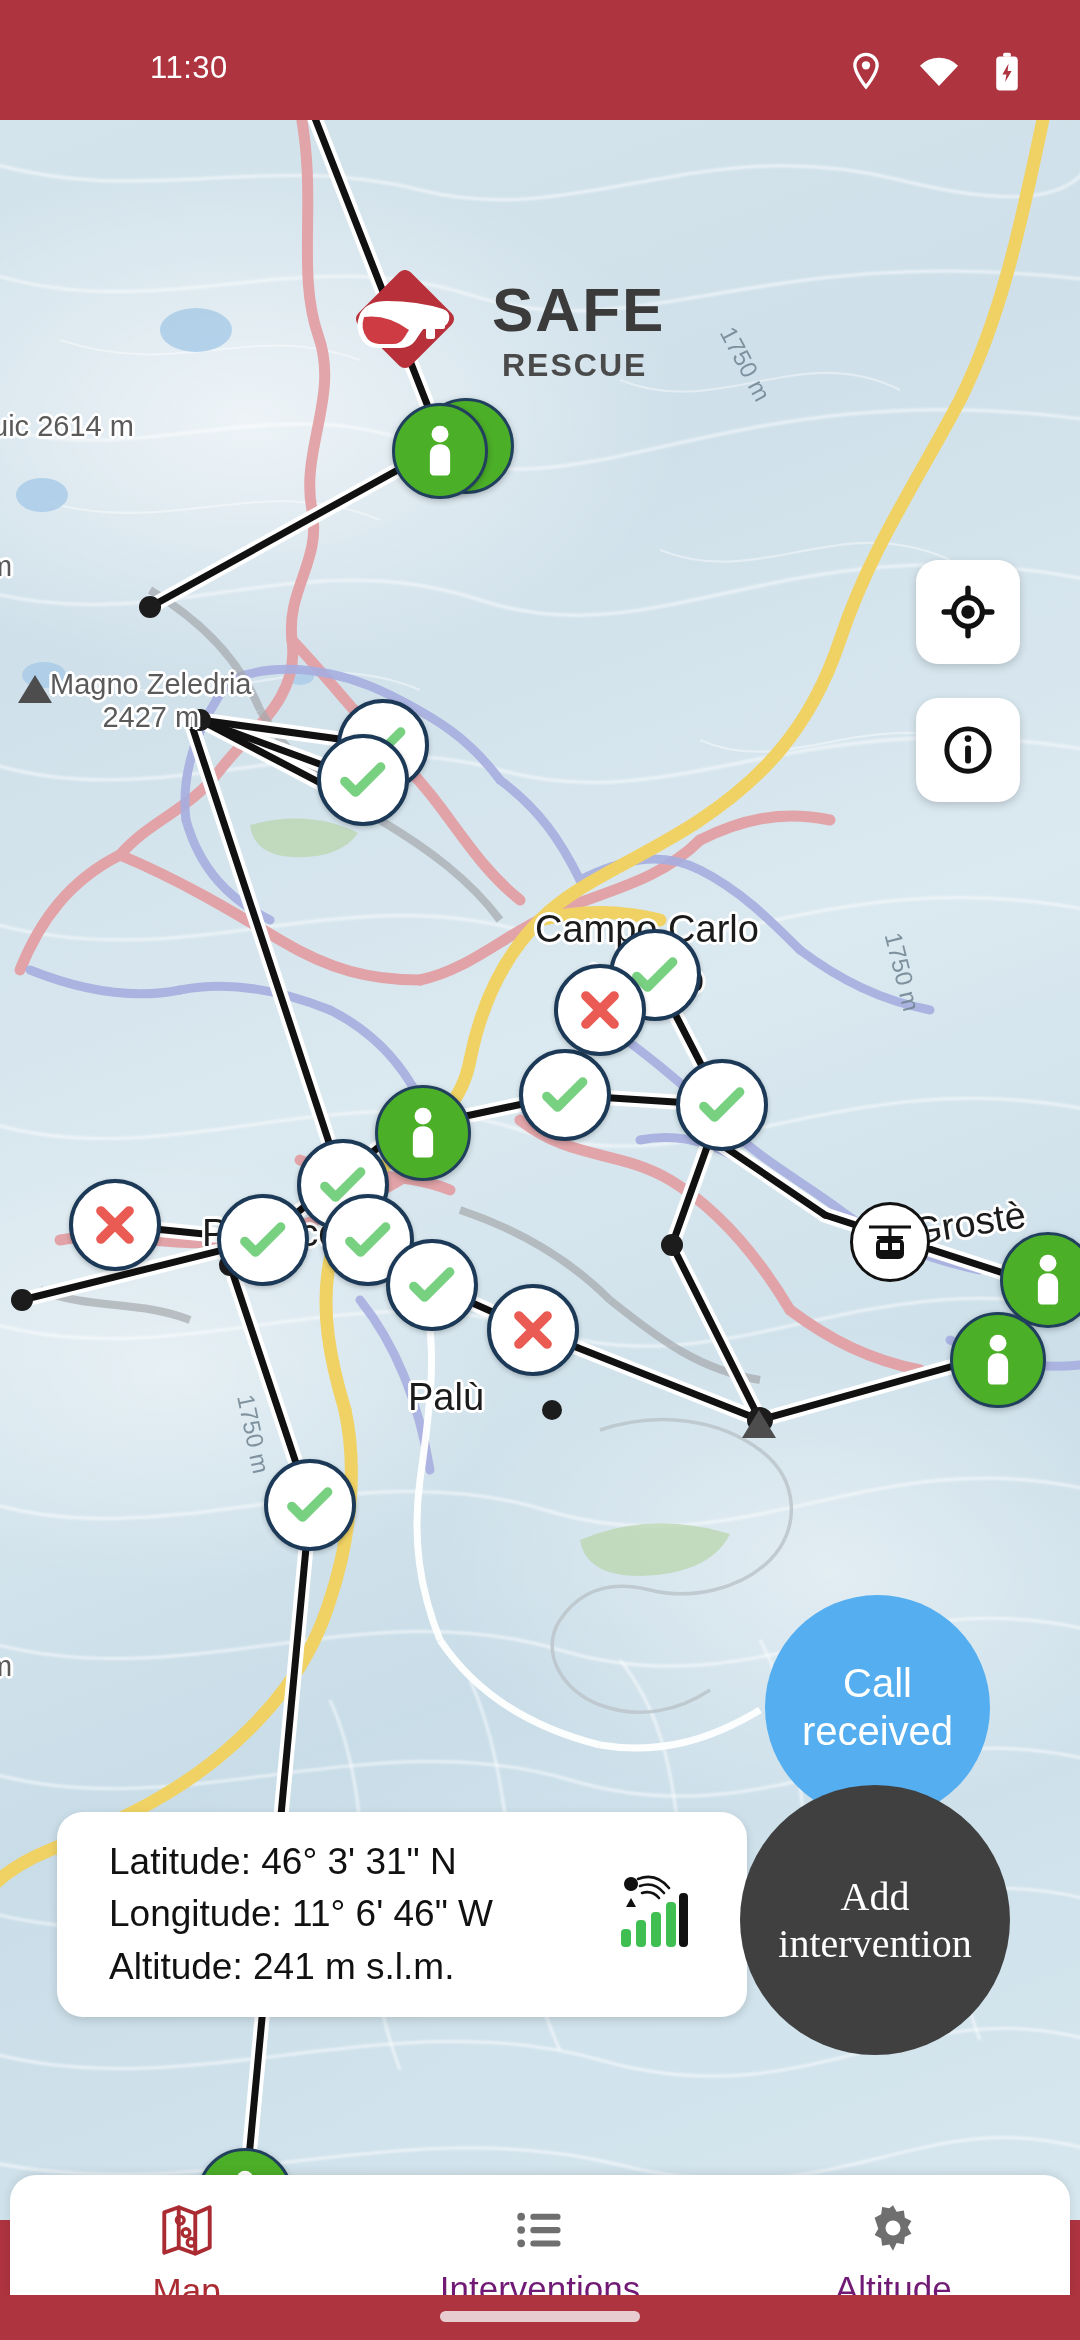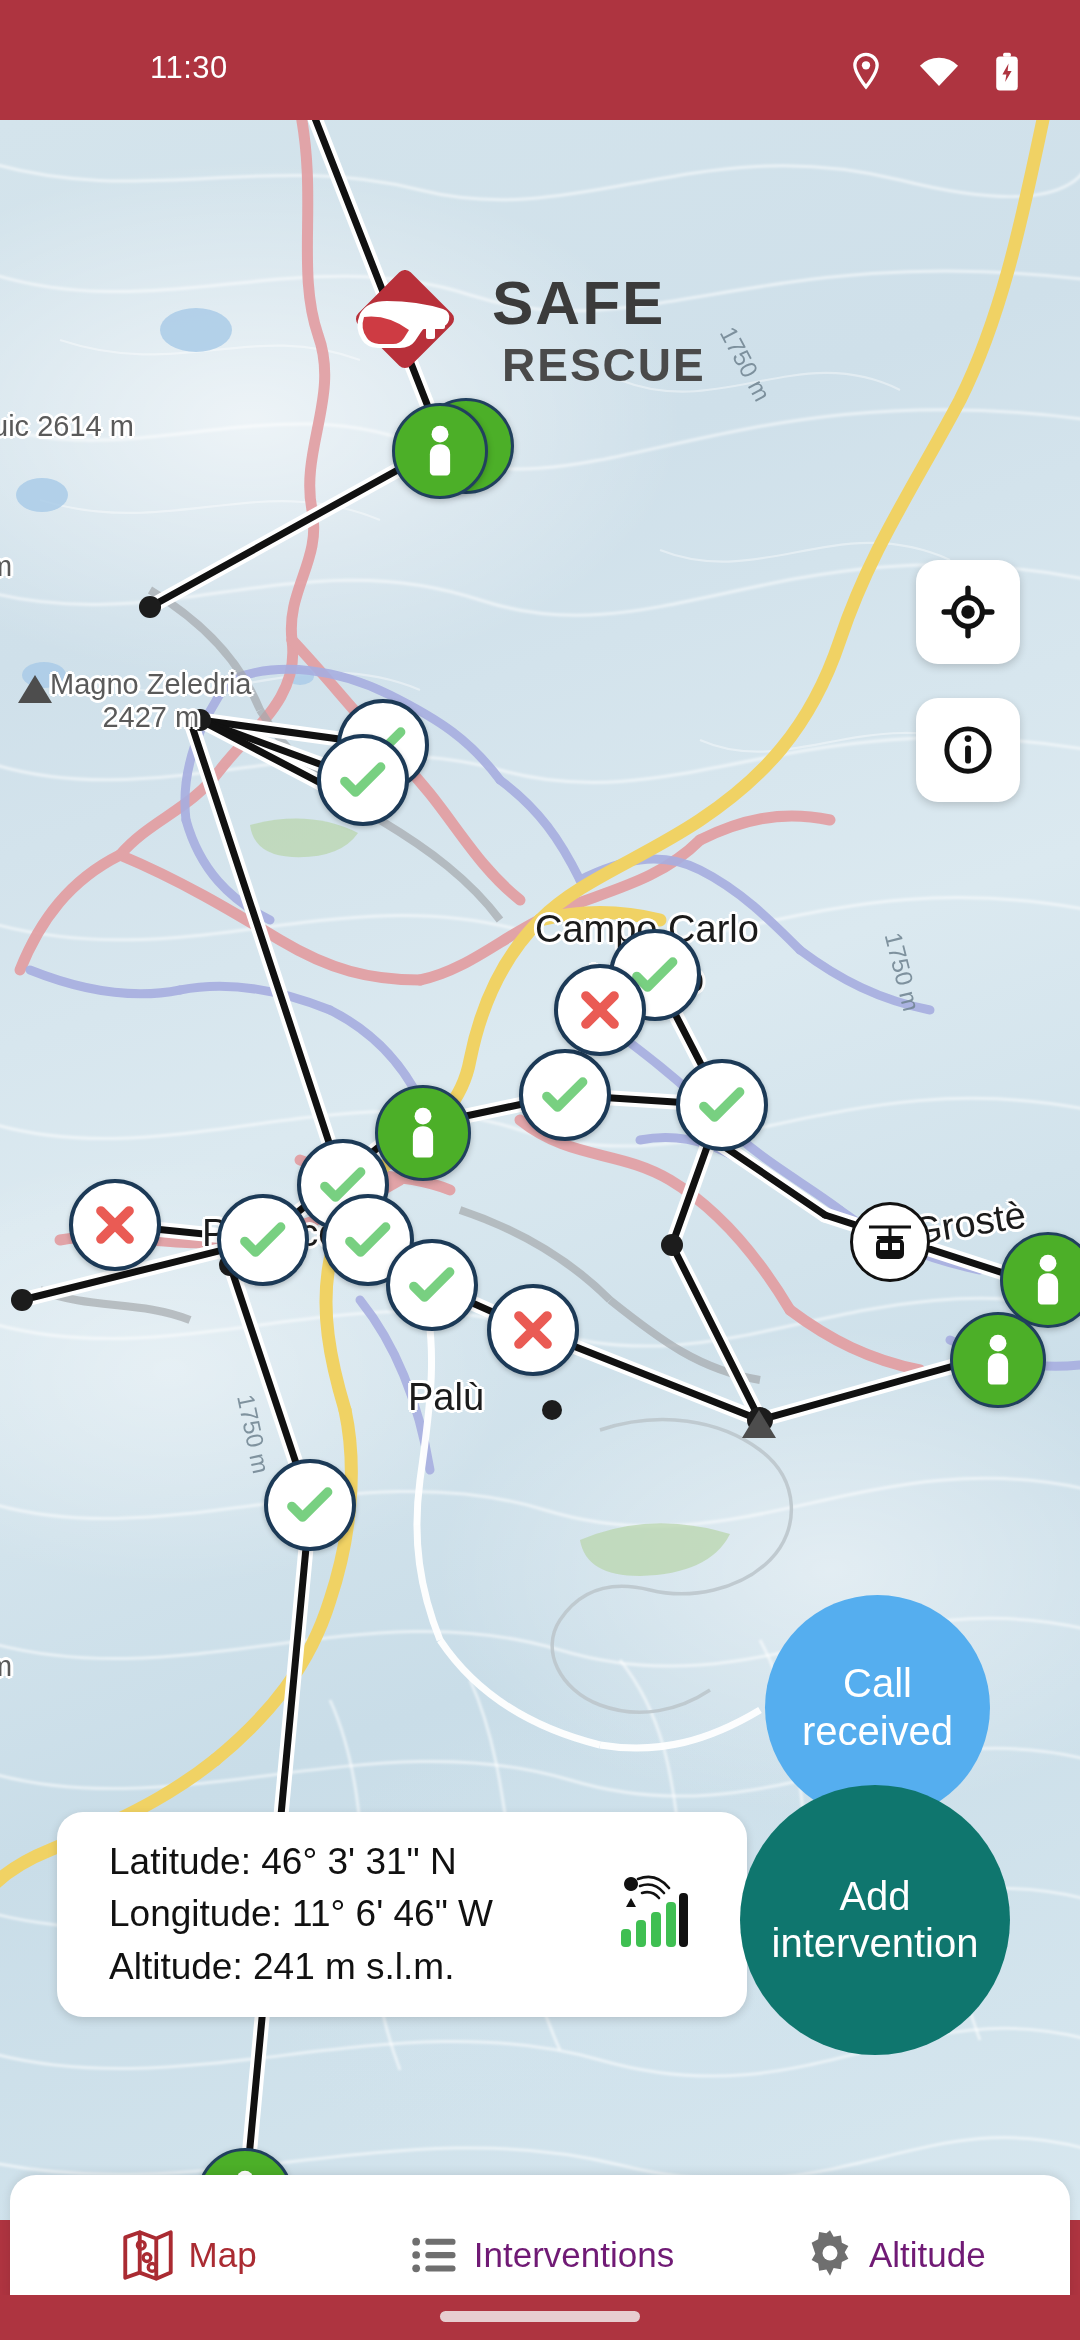--- a/index.html
+++ b/index.html
@@ -79,21 +79,21 @@
     position:absolute; width:80px;height:80px;border-radius:50%;
     background:#fff; border:3px solid #111;
     display:flex;align-items:center;justify-content:center;
   }
 
   
   #logo { position:absolute; left:330px; top:150px; display:flex; align-items:center; gap:12px; z-index:20;}
   #logo-mark { position:relative; width:150px; height:120px; }
   #logo-text { display:flex; flex-direction:column; line-height:1; }
   #logo-safe { font-size:62px; font-weight:bold; color:#3b3b3b; letter-spacing:2px; }
-  #logo-rescue { font-size:46px; font-weight:bold; color:#4a4a4a; letter-spacing:2px; margin-top:8px; margin-left:10px;}
+  #logo-rescue { font-size:32px; font-weight:bold; color:#4a4a4a; letter-spacing:2px; margin-top:8px; margin-left:10px;}
 
   
   .mapbtn {
     position:absolute; right:60px; width:104px; height:104px;
     background:#ffffff; border-radius:22px;
     display:flex; align-items:center; justify-content:center;
     box-shadow:0 3px 8px rgba(0,0,0,.18); z-index:30;
   }
   #btn-locate { top:440px; }
   #btn-info  { top:578px; }
@@ -102,43 +102,43 @@
   #fab-call {
     position:absolute; left:765px; top:1595px;
     width:225px; height:225px; border-radius:50%;
     background:#55AEEF; color:#fff; z-index:34;
     display:flex; align-items:center; justify-content:center; text-align:center;
     font-size:40px; line-height:1.18; padding:0 14px;
   }
   #fab-add {
     position:absolute; left:740px; top:1785px;
     width:270px; height:270px; border-radius:50%;
-    background:#0f766e; color:#fff; z-index:35;
+    background:#404040; color:#fff; z-index:35;
     display:flex; align-items:center; justify-content:center; text-align:center;
-    font-size:40px; line-height:1.18; padding:0 10px;
+    font-size:40px; line-height:1.18; padding:0 10px;font-family:Liberation Serif, serif;
   }
 
   
   #coordcard {
     position:absolute; left:57px; top:1812px;
     width:690px; height:205px; background:#fff; border-radius:26px;
     z-index:33; display:flex; align-items:center;
     box-shadow:0 3px 10px rgba(0,0,0,.15);
   }
   #coordtext { margin-left:52px; font-size:37px; color:#111; line-height:1.42; }
   #gpsicon { margin-left:auto; margin-right:58px; }
 
   
   #bottomnav {
     position:absolute; left:10px; top:2175px; width:1060px; height:160px;
     background:#ffffff; border-radius:26px; z-index:50;
     display:flex; box-shadow:0 -2px 10px rgba(0,0,0,.10);
   }
   .navitem {
-    flex:1; display:flex; flex-direction:row; align-items:center; justify-content:center; gap:10px;
+    flex:1; display:flex; flex-direction:column; align-items:center; justify-content:center; gap:10px;
   }
   .navlabel { font-size:35px; color:#701a75; }
   .navitem.active .navlabel { color:#AA2B32; }
 
   #gesturebar {
     position:absolute; left:0; top:2295px; width:1080px; height:45px;
     background:#AE3440; z-index:55;
   }
   #gesturepill {
     position:absolute; left:50%; transform:translateX(-50%); top:16px;

